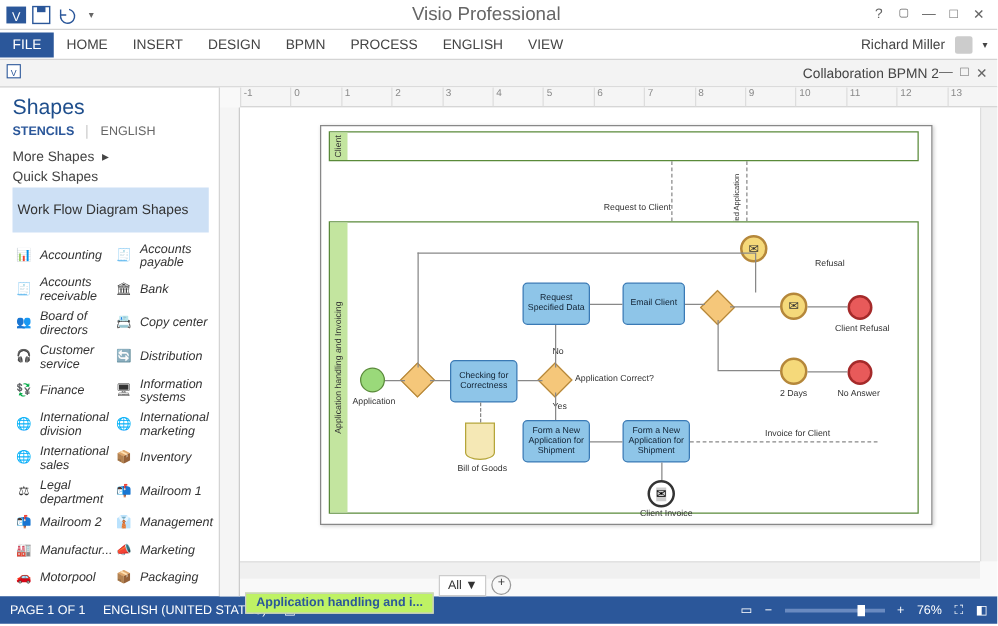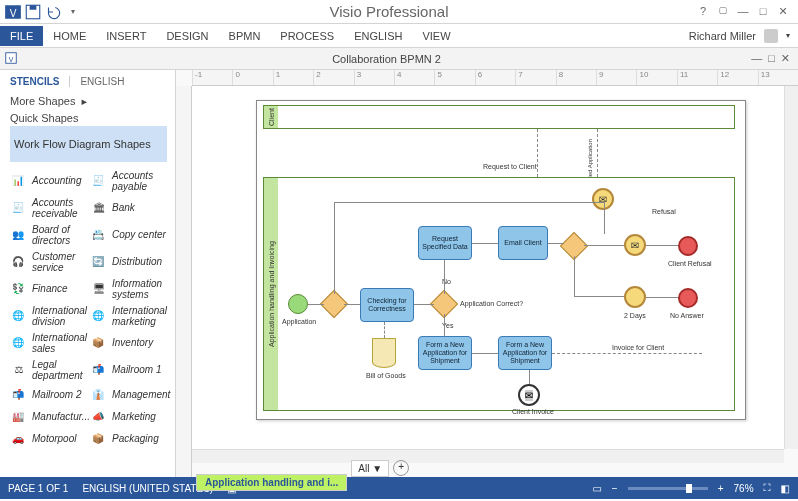--- a/index.html
+++ b/index.html
@@ -16,21 +16,21 @@
 
 .ribbon { height: 24px; background: #fff; display: flex; align-items: center; border-bottom: 1px solid #d4d4d4; }
 .ribbon .tab { padding: 4px 10px; font-size: 11px; color: #444; }
 .ribbon .tab.file { background: #2b579a; color: #fff; }
 .ribbon .right { margin-left: auto; padding-right: 8px; display: flex; align-items: center; gap: 8px; color: #444; }
 .ribbon .right .avatar { width: 14px; height: 14px; border-radius: 2px; background: #ccc; display: inline-block; }
 
 
 .dochdr { height: 22px; background: #f3f3f3; border-bottom: 1px solid #d4d4d4; display: flex; align-items: center; }
 .dochdr .docicon { width: 22px; text-align: center; }
-.dochdr .doctitle { flex: 1; text-align: center; color: #444; }
+.dochdr .doctitle { flex: 1; text-align: right; color: #444; }
 .dochdr .docctrl { display: flex; gap: 6px; padding-right: 8px; color: #666; }
 
 
 .main { display: flex; height: 407px; }
 .sidebar { width: 176px; border-right: 1px solid #d4d4d4; padding: 6px 8px 4px 10px; overflow: hidden; }
 .sidebar h1 { font-size: 17px; font-weight: 400; color: #1e4e8c; margin-bottom: 4px; }
 .sidebar .subtabs { display: flex; gap: 10px; font-size: 10px; margin-bottom: 8px; }
 .sidebar .subtabs span:first-child { color: #2b579a; font-weight: 600; border-right: 1px solid #ccc; padding-right: 10px; }
 .sidebar .subtabs span:last-child { color: #666; }
 .sidebar .moreshapes { font-size: 11px; color: #444; margin-bottom: 4px; }
@@ -146,20 +146,21 @@
   <div class="docctrl">
     <span>—</span>
     <span>□</span>
     <span>✕</span>
   </div>
 </div>
 
 <div class="main">
 
   <div class="sidebar">
+    <h1>Shapes</h1>
     <div class="subtabs">
       <span>STENCILS</span>
       <span>ENGLISH</span>
     </div>
     <div class="moreshapes"><span>More Shapes</span>&nbsp;&nbsp;▸</div>
     <div class="quickshapes">Quick Shapes</div>
     <div class="stencilhdr">Work Flow Diagram Shapes</div>
     <div class="shape-grid" id="shape-grid">
         <div class="shape-item">
           <span class="sicon">📊</span>

